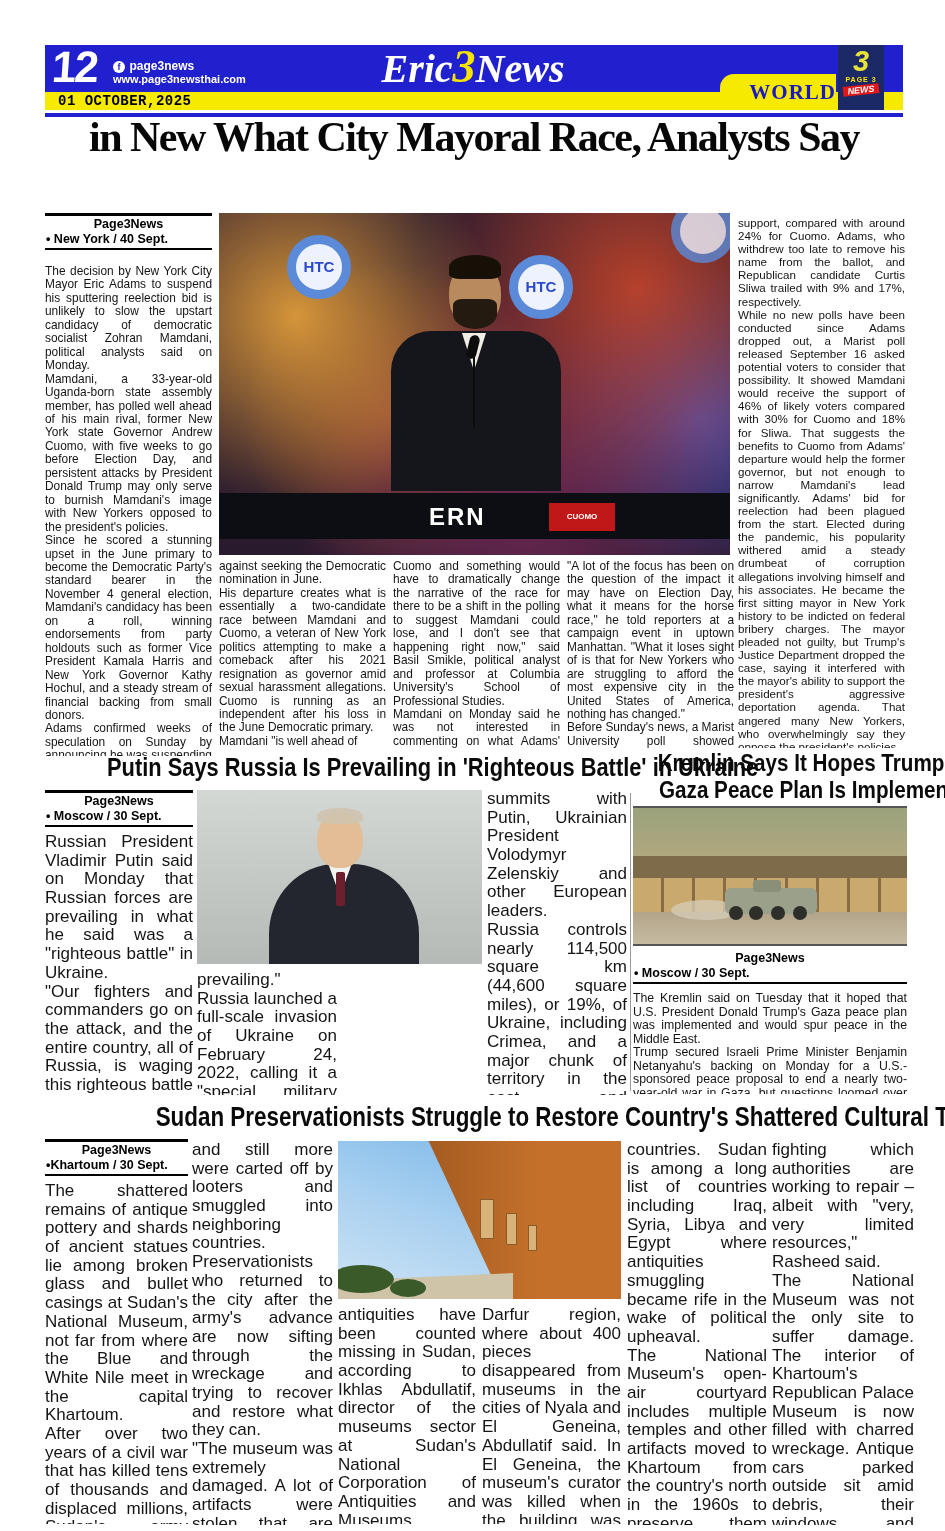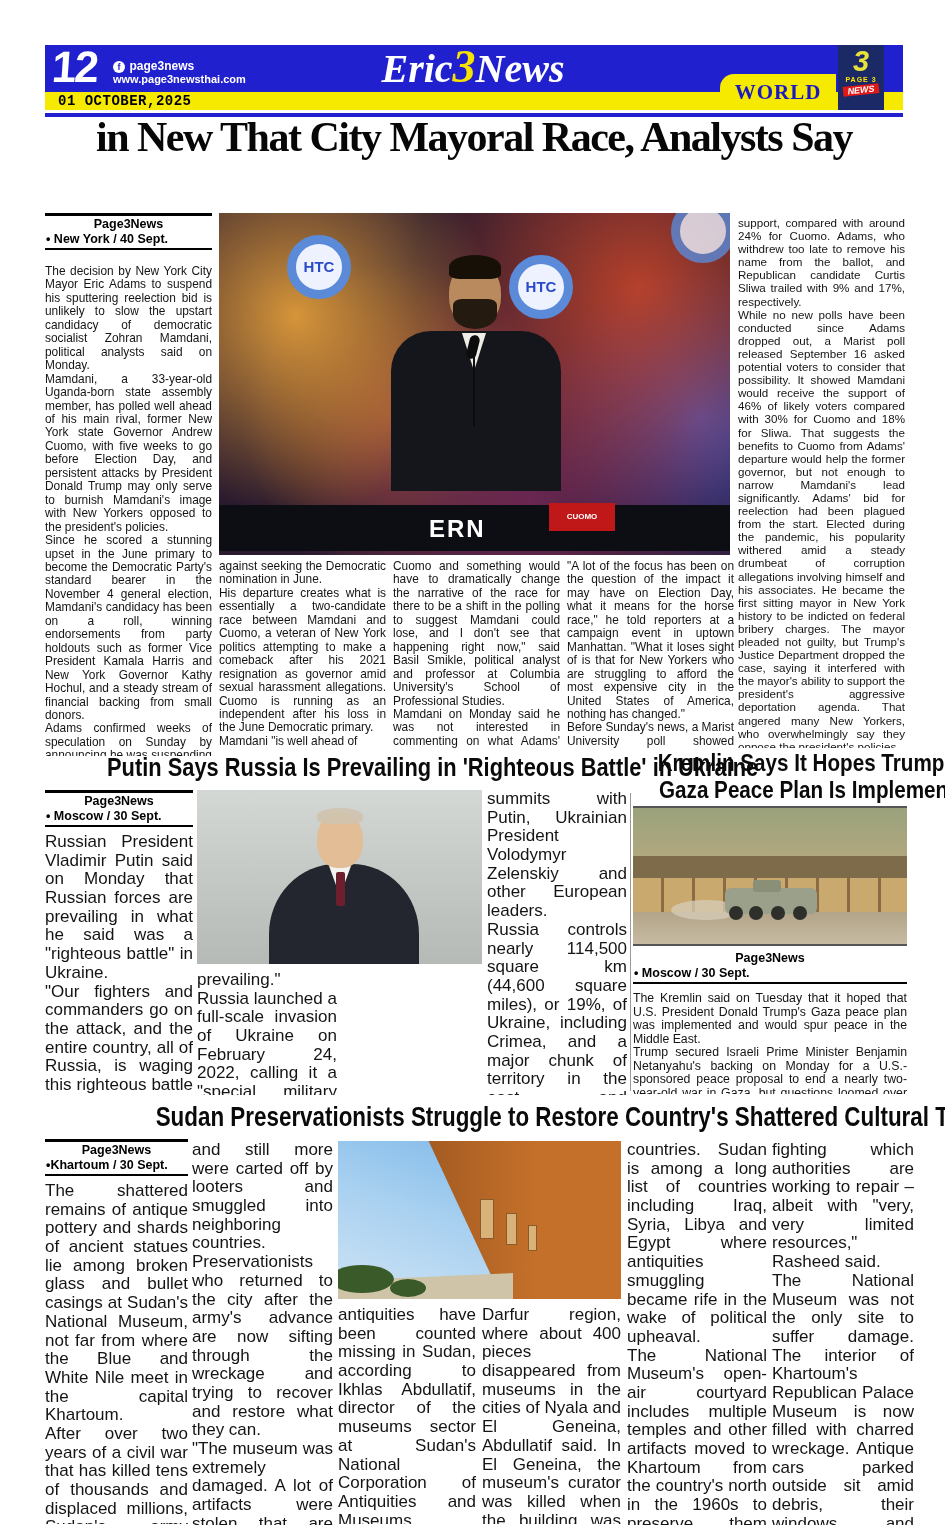--- a/index.html
+++ b/index.html
@@ -10,21 +10,21 @@
   
   .header-band { background:#2120ce; }
   .date-strip  { background:#f6ea00; }
   .blue-rule   { background:#2120ce; }
   .page-num { color:#fff; font-weight:bold; font-size:44px; letter-spacing:-2px; transform:skewX(-4deg); }
   .hdr-small { color:#fff; font-weight:bold; font-size:11px; }
   .fb-icon { width:12px; height:12px; border-radius:50%; background:#fff; color:#2120ce; font-size:9px; font-weight:bold; text-align:center; line-height:12px; display:inline-block; }
   .masthead { text-align:center; color:#fff; font-family:"Liberation Serif", serif; font-style:italic; font-weight:bold; }
   .masthead .mh-big { font-size:40px; }
   .masthead .mh-three { font-size:46px; color:#f6e400; }
-  .world-tab { background:#f6ea00; border-radius:14px 0 0 0; text-align:center; }
+  .world-tab { background:#f6ea00; border-radius:14px 0 0 0; text-align:right; }
   .world-label { color:#1a19c0; font-family:"Liberation Serif", serif; font-weight:bold; font-size:21px; letter-spacing:1px; line-height:36px; }
   .logo-box { background:#1b2a66; text-align:center; padding-top:1px; }
   .logo-three { color:#e8e23a; font-size:29px; font-weight:bold; font-style:italic; line-height:30px; }
   .logo-page3 { color:#ffe400; font-size:7px; font-weight:bold; letter-spacing:1px; }
   .logo-ribbon { background:#e01818; color:#fff; font-size:9px; font-style:italic; font-weight:bold; width:36px; margin:2px auto 0; transform:rotate(-6deg); padding:0 1px; }
   .date-label { color:#000; font-weight:bold; font-size:14px; letter-spacing:0.5px; }
 
   
   .main-headline { text-align:center; font-family:"Liberation Serif", serif; font-weight:bold; color:#070707; font-size:42px; line-height:1.04; letter-spacing:-1.5px; }
   .sec-headline { text-align:center; font-weight:bold; color:#0a0a0a; }
@@ -55,21 +55,21 @@
       radial-gradient(circle at 94% 60%, rgba(58,90,216,.8), transparent 30%),
       #2a1a2e; }
   .htc-circle { width:64px; height:64px; border-radius:50%; background:#eef2ff; border:9px solid #5a8ad8; color:#2a4ac8; font-weight:bold; font-size:15px; text-align:center; line-height:46px; }
   .m-head { width:52px; height:64px; background:#b98a5e; border-radius:46%; }
   .m-hair { width:52px; height:24px; background:#171007; border-radius:50% 50% 20% 20%; }
   .m-beard { width:44px; height:30px; background:#241a10; border-radius:20% 20% 50% 50%; }
   .m-suit { width:170px; height:160px; background:#15151c; border-radius:40px 40px 0 0; }
   .m-shirt { width:24px; height:38px; background:#f0ede6; clip-path:polygon(0 0,100% 0,50% 100%); }
   .m-mic { width:10px; height:24px; background:#0c0c0c; border-radius:5px; transform:rotate(14deg); }
   .m-micstand { width:2px; height:70px; background:#0c0c0c; }
-  .m-podium { width:100%; height:46px; background:#0d0d14; bottom:4px; left:0;padding-left:40px; }
+  .m-podium { width:100%; height:46px; background:#0d0d14; bottom:16px; left:0;padding-left:40px; }
   .m-podium-text { color:#fff; font-weight:bold; font-size:24px; letter-spacing:2px; }
   .m-red-sign { width:66px; height:28px; background:#c01818; color:#fff; font-size:8px; font-weight:bold; text-align:center; line-height:28px; }
 
   .p-putin { background:linear-gradient(180deg,#d4d8d4,#b6bab6); }
   .pt-head { width:46px; height:56px; background:#e2bd96; border-radius:48% 48% 44% 44%; }
   .pt-hair { width:46px; height:16px; background:#cfc3ae; border-radius:50% 50% 30% 30%; opacity:.9; }
   .pt-suit { width:150px; height:100px; background:#23262e; border-radius:45% 45% 0 0 / 70% 70% 0 0; }
   .pt-shirt { width:22px; height:30px; background:#f2f2ef; clip-path:polygon(0 0,100% 0,50% 100%); }
   .pt-tie { width:9px; height:34px; background:#6e1f2e; border-radius:2px; }
 
@@ -114,21 +114,21 @@
 
   <div class="abs logo-box" style="left:838px;top:45px;width:46px;height:65px;z-index:3;">
     <div class="logo-three">3</div>
     <div class="logo-page3">PAGE 3</div>
     <div class="logo-ribbon">NEWS</div>
   </div>
 
   <div class="abs date-label" style="left:58px;top:93px;z-index:2;font-family:Liberation Mono, monospace;">01 OCTOBER,2025</div>
 
   <div class="abs main-headline" style="left:45px;top:116px;width:858px;">
-    <div>in New That City Mayoral Race, Analysts Say</div>
+    <div>in New What City Mayoral Race, Analysts Say</div>
   </div>
 
   <div class="abs byline" style="left:45px;top:213px;width:167px;">
     <div class="agency">Page3News</div>
     <div class="dateline">• New York / 40 Sept.</div>
   </div>
 
   <div class="abs photo p-main" style="left:219px;top:213px;width:511px;height:342px;">
     <div class="htc-circle" style="left:68px;top:22px;">HTC</div>
     <div class="htc-circle" style="left:290px;top:42px;">HTC</div>

